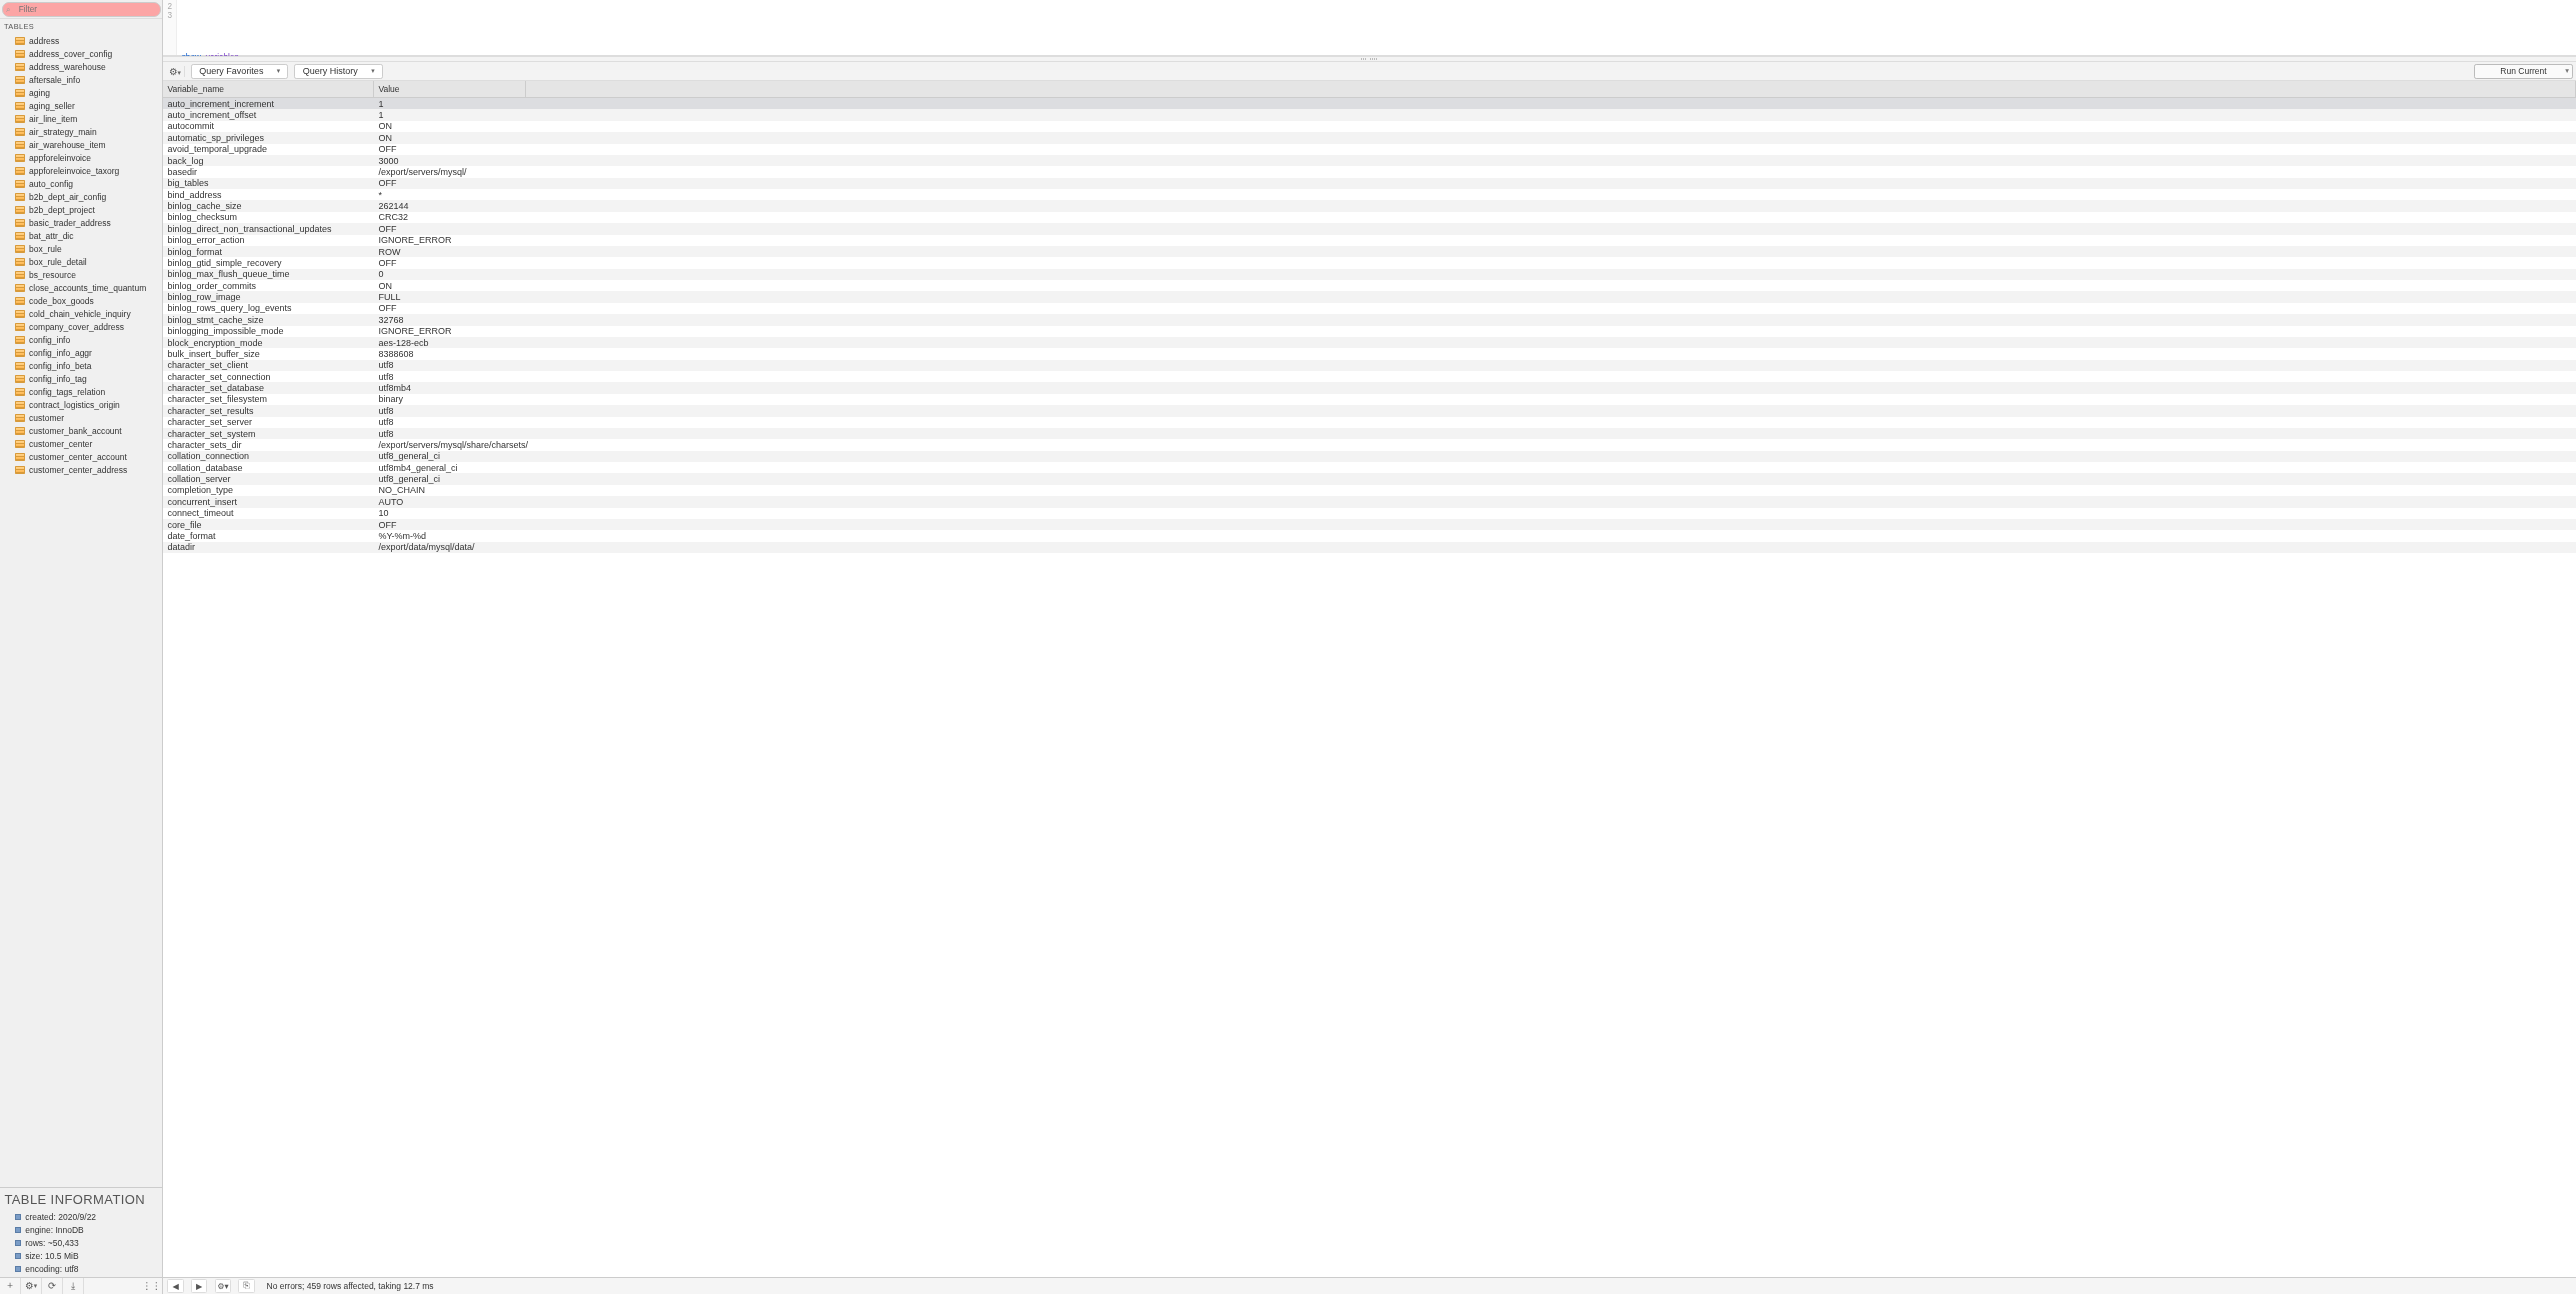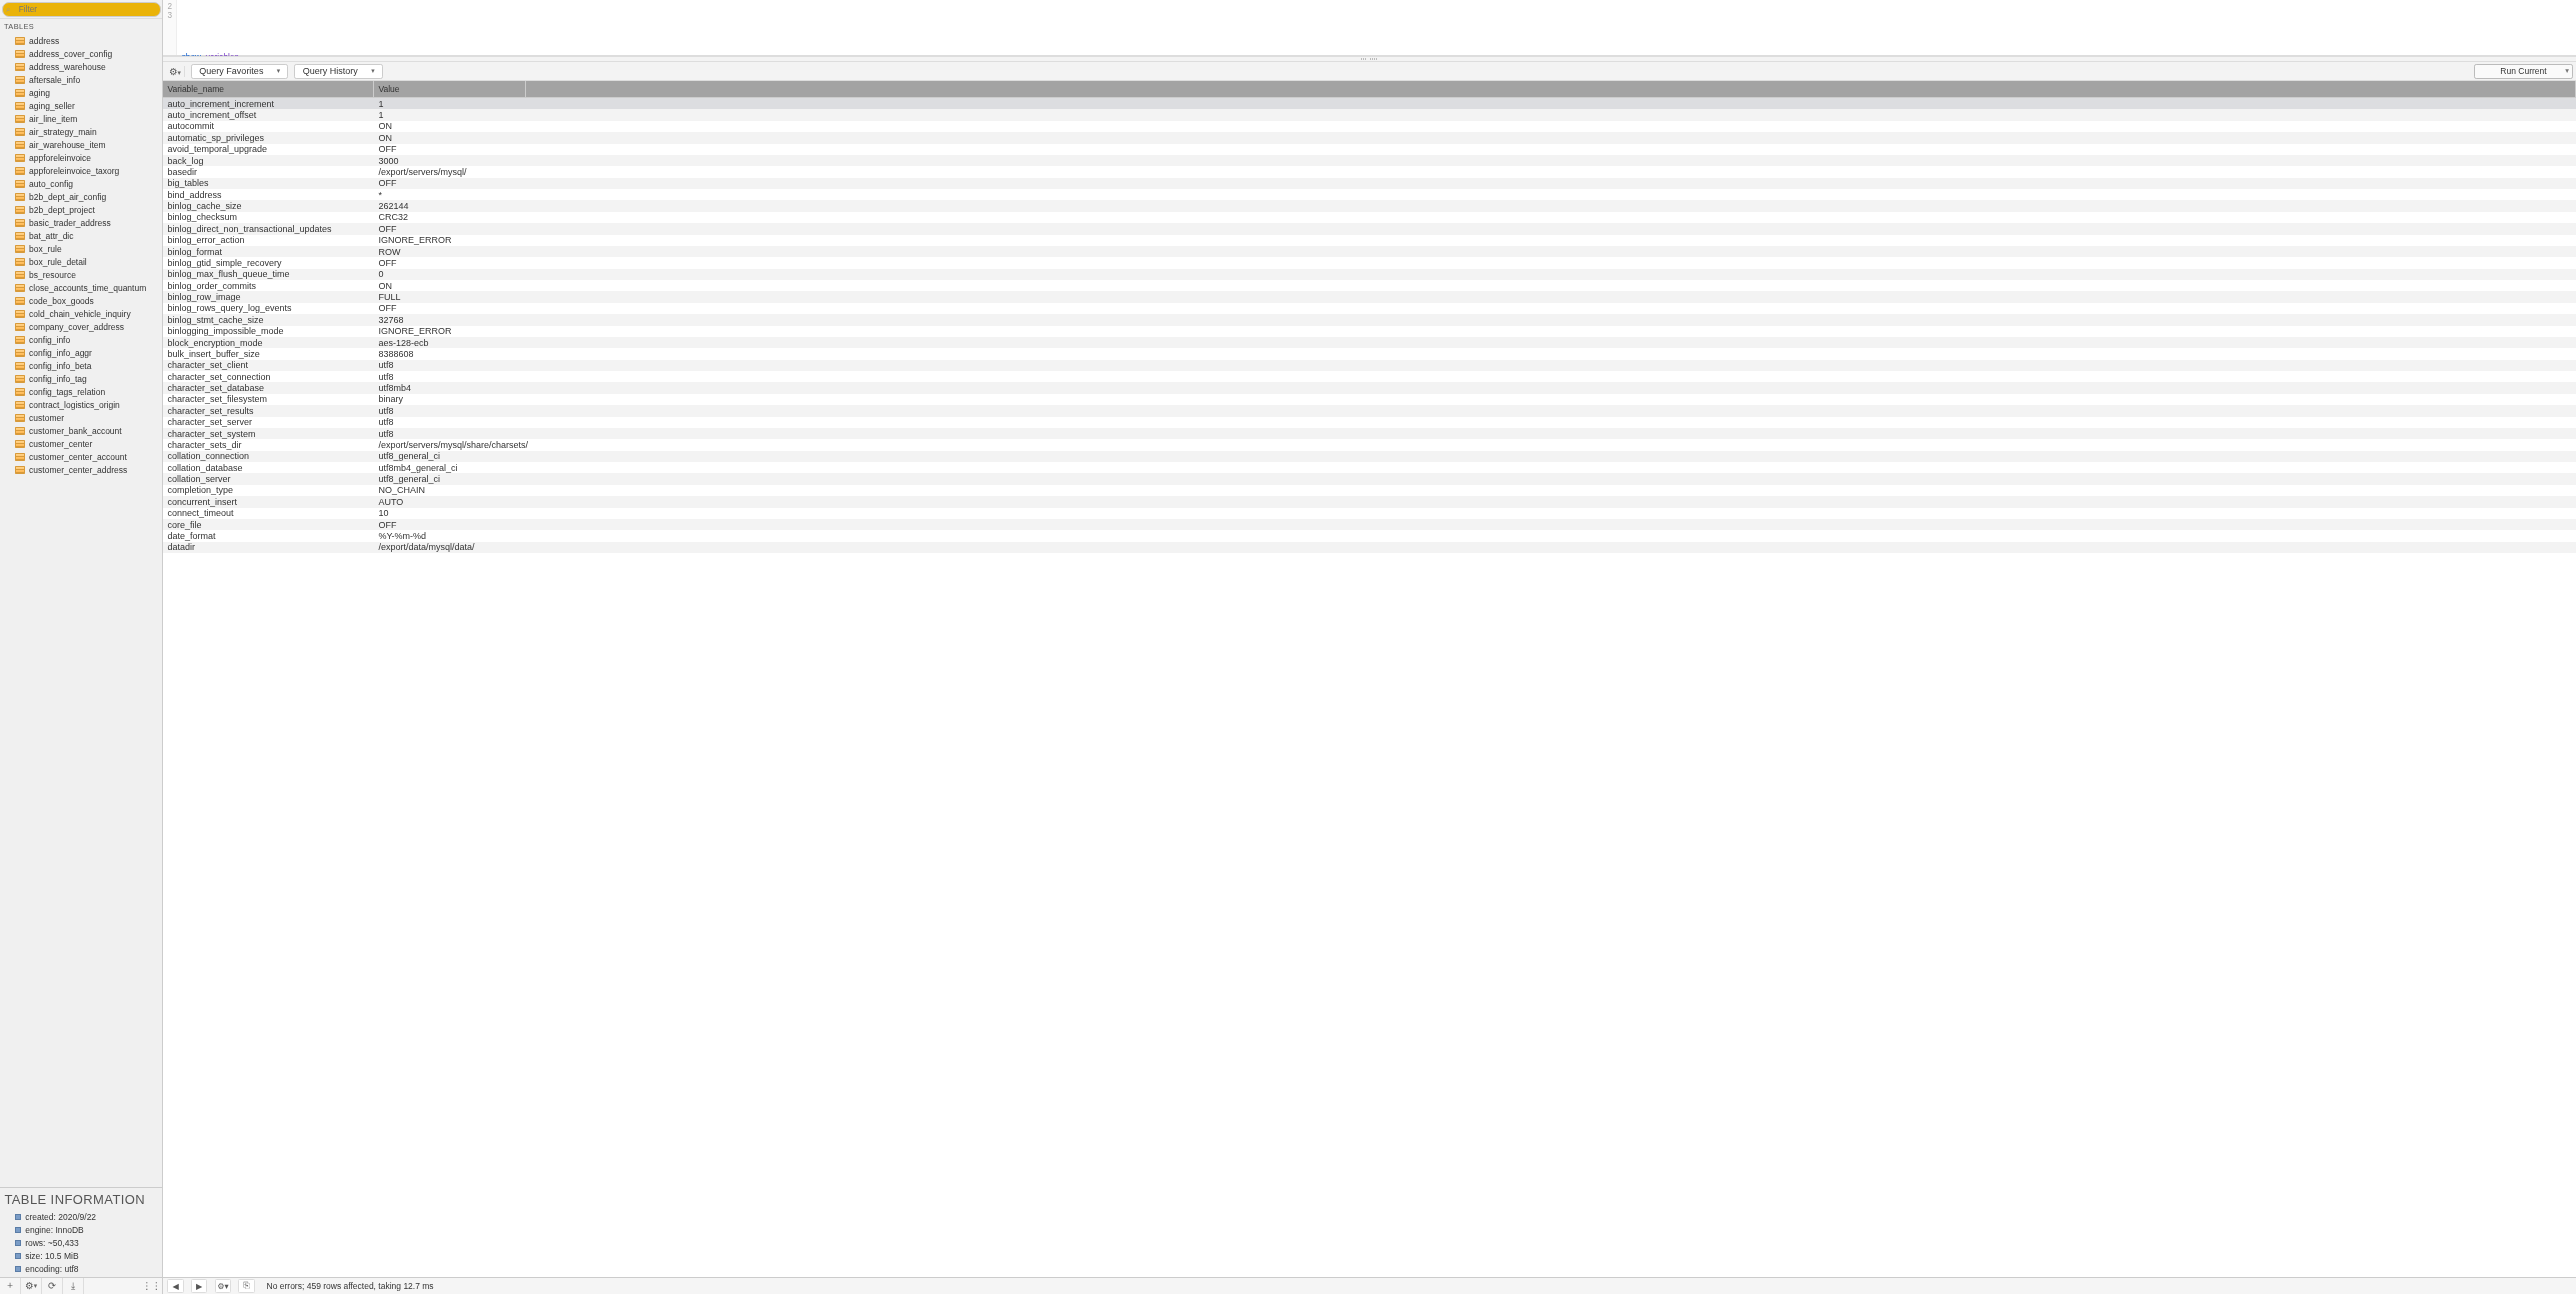--- a/index.html
+++ b/index.html
@@ -4,21 +4,21 @@
 <style>
 * { margin: 0; padding: 0; box-sizing: border-box; font-family: -apple-system, BlinkMacSystemFont, "Segoe UI", Arial, sans-serif; }
 html, body { height: 100%; overflow: hidden; }
 body { display: flex; flex-direction: column; font-size: 9px; color: #333; }
 
 .main { display: flex; flex: 1; min-height: 0; }
 
 
 .sidebar { width: 163px; background: #f0f0f0; border-right: 0.7px solid #ccc; display: flex; flex-direction: column; }
 .filter-box { padding: 1.5px; border-bottom: 0.7px solid #ddd; }
-.filter-input { width: 100%; padding: 2.2px 4.4px 2.2px 16.3px; border: 0.7px solid #ccc; border-radius: 7px; font-size: 8.2px; background: #eab308; }
+.filter-input { width: 100%; padding: 2.2px 4.4px 2.2px 16.3px; border: 0.7px solid #ccc; border-radius: 7px; font-size: 8.2px; background: #fca5a5; }
 .filter-wrap { position: relative; }
 .filter-wrap .search-ico { position: absolute; left: 4.4px; top: 3px; color: #999; font-size: 8.2px; }
 
 .section-header { padding: 3px 4px; font-size: 7.4px; color: #555; letter-spacing: 0.4px; }
 .table-list { flex: 1; overflow-y: auto; overflow-x: hidden; }
 .table-item { display: flex; align-items: center; padding: 1.5px 4.4px 1.5px 15px; cursor: default; white-space: nowrap; font-size: 8.5px; }
 .tbl-ico { width: 10.4px; height: 7.4px; margin-right: 3.7px; display: inline-block; background: linear-gradient(#ffd38a, #ffb347); border: 0.7px solid #d89a3a; border-radius: 0.7px; position: relative; }
 .tbl-ico::before { content:""; position:absolute; left:0; right:0; top:2.2px; height:0.7px; background:#d89a3a; }
 .tbl-ico::after { content:""; position:absolute; left:0; right:0; top:4.4px; height:0.7px; background:#d89a3a; }
 
@@ -43,21 +43,21 @@
 .splitter { height: 6px; background: #f3f3f3; border-top:0.7px solid #ddd; border-bottom:0.7px solid #ddd; display:flex; align-items:center; justify-content:center; cursor: row-resize; }
 .splitter .grip { width: 18px; height: 2.2px; background: repeating-linear-gradient(90deg,#bbb,#bbb 0.7px,transparent 0.7px,transparent 2.2px); }
 
 .toolbar { display:flex; align-items:center; background:#f3f3f3; border-bottom:0.7px solid #ddd; padding: 1.5px 3px; gap: 6px; }
 .tb-gear { font-size: 9.6px; color:#555; padding: 0 3px; border-right:0.7px solid #ddd; }
 .tb-drop { padding: 1.5px 7.4px; border: 0.7px solid #ccc; border-radius: 2.2px; background:#fff; display:flex; align-items:center; gap:13.3px; }
 .tb-spacer { flex:1; }
 .run-btn { width: 99px; padding: 1.5px 7.4px; border:0.7px solid #bbb; border-radius:2.2px; background:#fafafa; text-align:center; position:relative; font-size:8.5px;}
 .run-btn .chev { position:absolute; right:3px; top:1.5px; font-size:7.4px; color:#777; }
 
-.results-header { display:flex; background:#a3a3a3; border-bottom:0.7px solid #ccc; font-size:8.5px; }
+.results-header { display:flex; background:#e5e5e5; border-bottom:0.7px solid #ccc; font-size:8.5px; }
 .col { padding: 3px 4.4px; border-right:0.7px solid #ccc; }
 .col-name { width: 211px; }
 .col-val { flex: 0 0 152px; }
 .col-rest { flex: 1; }
 
 .results { flex:1; overflow:auto; }
 .res-row { display:flex; font-size:9px; }
 .res-row:nth-child(even){ background:#f3f3f3; }
 .res-row .c1 { width:211px; padding:0.7px 4.4px; }
 .res-row .c2 { flex:1; padding:0.7px 4.4px; }

